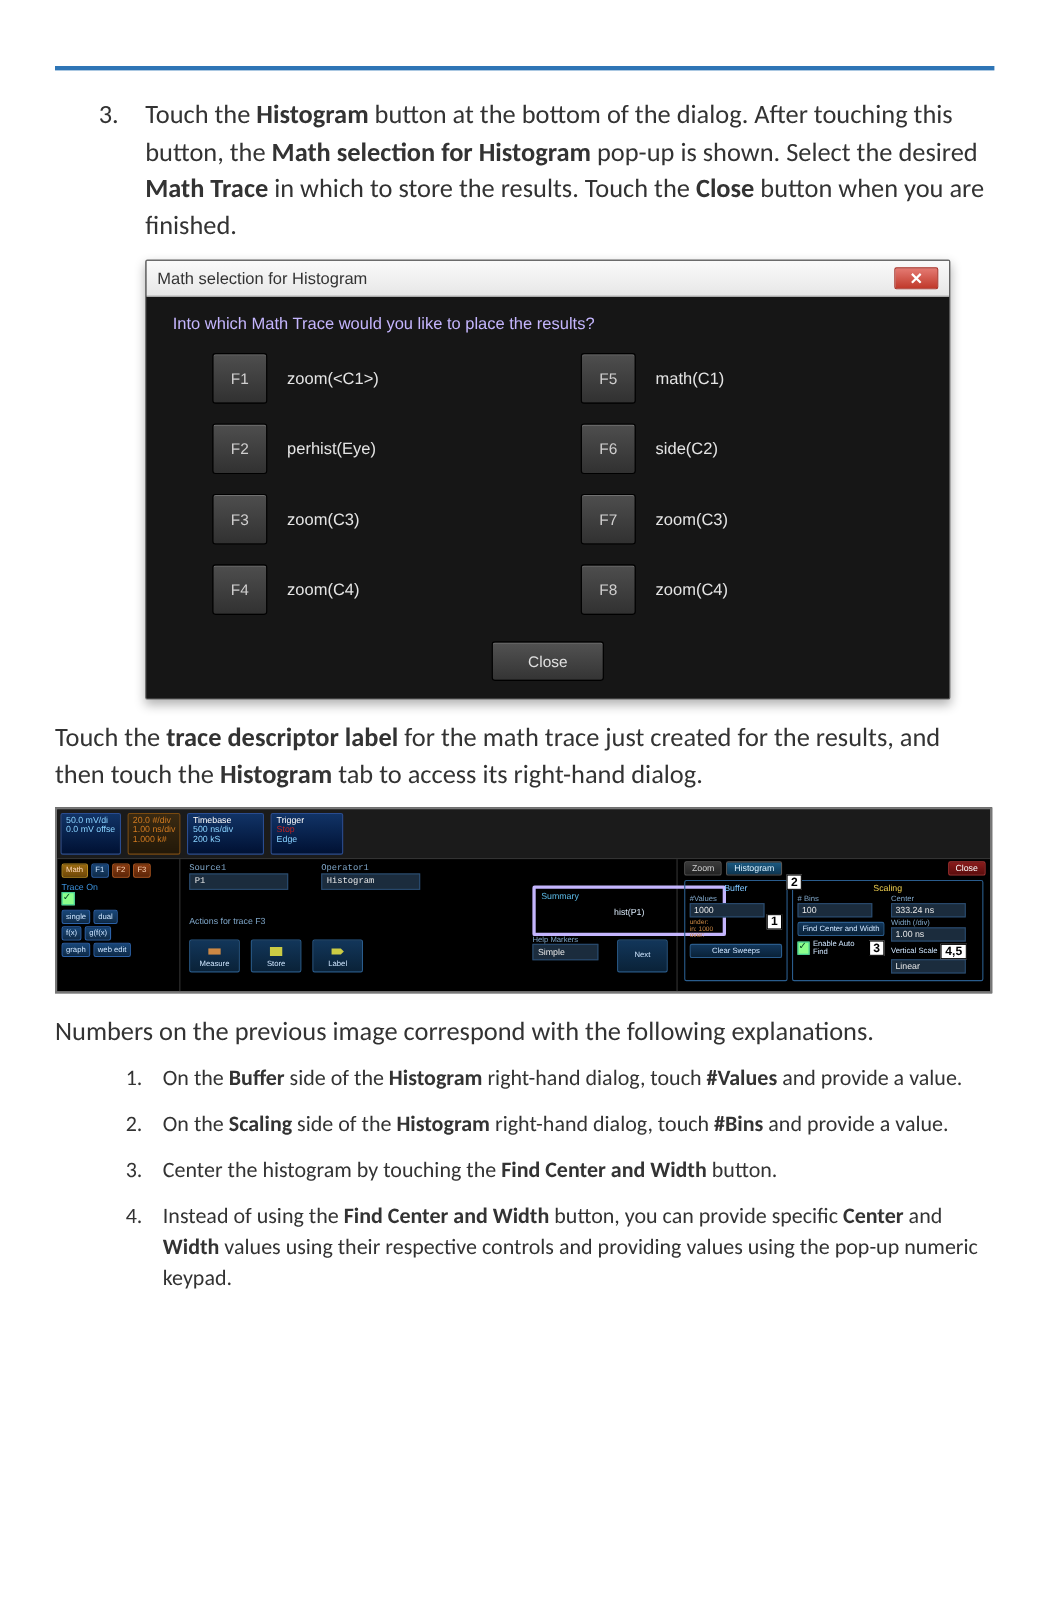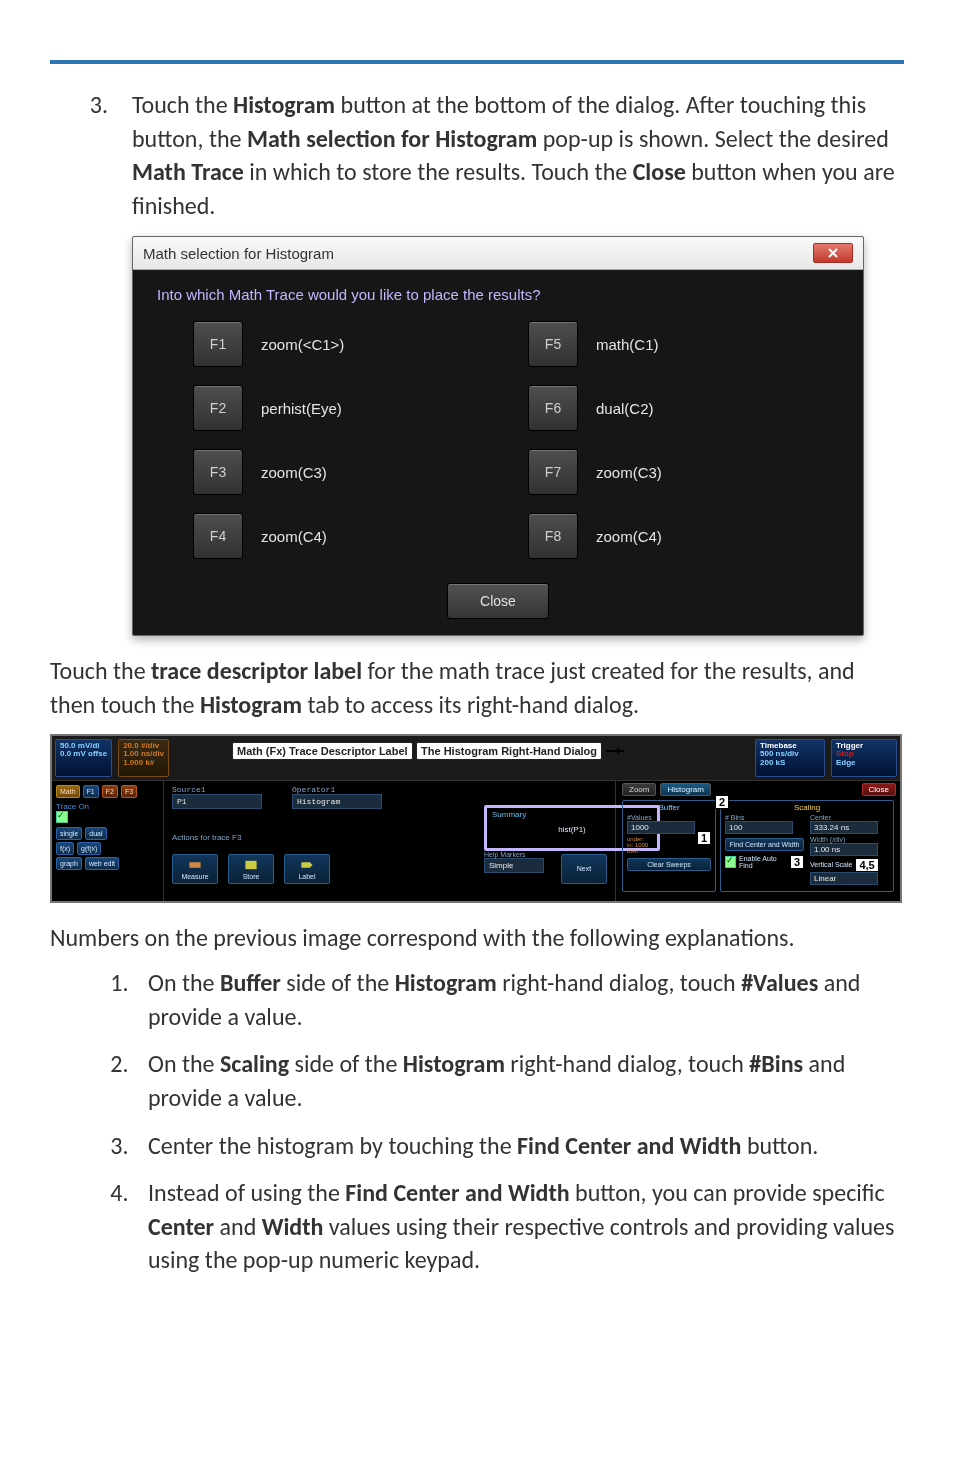--- a/index.html
+++ b/index.html
@@ -152,21 +152,20 @@
   }
   .sc-badge {
     background: linear-gradient(#136,#013);
     border: 1px solid #2a4c90;
     border-radius: 2px;
     padding: 2px 4px;
     margin: 3px;
     font-size: 8px;
     line-height: 1.1;
     color: #89d2ff;
-    font-weight: bold;
   }
   .scope-callout {
     display: inline-flex;
     align-items: center;
     gap: 4px;
     position: absolute;
     z-index: 5;
   }
   .callout-box {
     background: #fff;
@@ -288,21 +287,21 @@
   }
   .sc-smbtn {
     background: linear-gradient(#12365a,#0a2238); border:1px solid #2a5c8c; border-radius:2px;
     font-size:7px; color:#cfe6ff; padding:2px 3px; cursor:pointer; display:block; margin-top:4px; text-align:center;
   }
   .annot {
     position:absolute; background:#fff; color:#000; font-size:11px; font-weight:700;
     border:1px solid #000; padding:0 3px; z-index:10;
   }
   ol.explist {
-    font-size: 24px;
+    font-size: 20px;
     line-height: 1.4;
     padding-left: 84px;
     margin: 6px 0 0 0;
   }
   ol.explist li {
     padding-left: 14px;
     margin-bottom: 14px;
   }
 </style>
 </head>
@@ -345,21 +344,21 @@
         <div class="ms-item">
           <div class="ms-btn">F5</div>
           <div class="ms-label">math(C1)</div>
         </div>
         <div class="ms-item">
           <div class="ms-btn">F2</div>
           <div class="ms-label">perhist(Eye)</div>
         </div>
         <div class="ms-item">
           <div class="ms-btn">F6</div>
-          <div class="ms-label">dual(C2)</div>
+          <div class="ms-label">side(C2)</div>
         </div>
         <div class="ms-item">
           <div class="ms-btn">F3</div>
           <div class="ms-label">zoom(C3)</div>
         </div>
         <div class="ms-item">
           <div class="ms-btn">F7</div>
           <div class="ms-label">zoom(C3)</div>
         </div>
         <div class="ms-item">
@@ -390,29 +389,20 @@
 
       <div class="scope-top">
         <div class="sc-badge">
           <div>50.0 mV/di</div>
           <div>0.0 mV offse</div>
         </div>
         <div class="sc-badge" style="color:#d07a20;border-color:#7a4a10;background:linear-gradient(#3a2a12,#221808);">
           <div>20.0 #/div</div>
           <div>1.00 ns/div</div>
           <div>1.000 k#</div>
-        </div>
-        <div style="flex:1;position:relative;">
-          <div class="scope-callout" style="left:60px;top:6px;">
-            <div class="callout-box">Math (Fx) Trace Descriptor Label</div>
-          </div>
-          <div class="scope-callout" style="left:244px;top:6px;">
-            <div class="callout-box">The Histogram Right-Hand Dialog</div>
-            <div class="callout-arrow"></div>
-          </div>
         </div>
         <div style="display:flex;">
           <div class="sc-badge" style="width:60px;">
             <div style="color:#fff">Timebase</div>
             <div>500 ns/div</div>
             <div>200 kS</div>
           </div>
           <div class="sc-badge" style="width:56px;">
             <div style="color:#fff">Trigger</div>
             <div style="color:#c02020">Stop</div>

